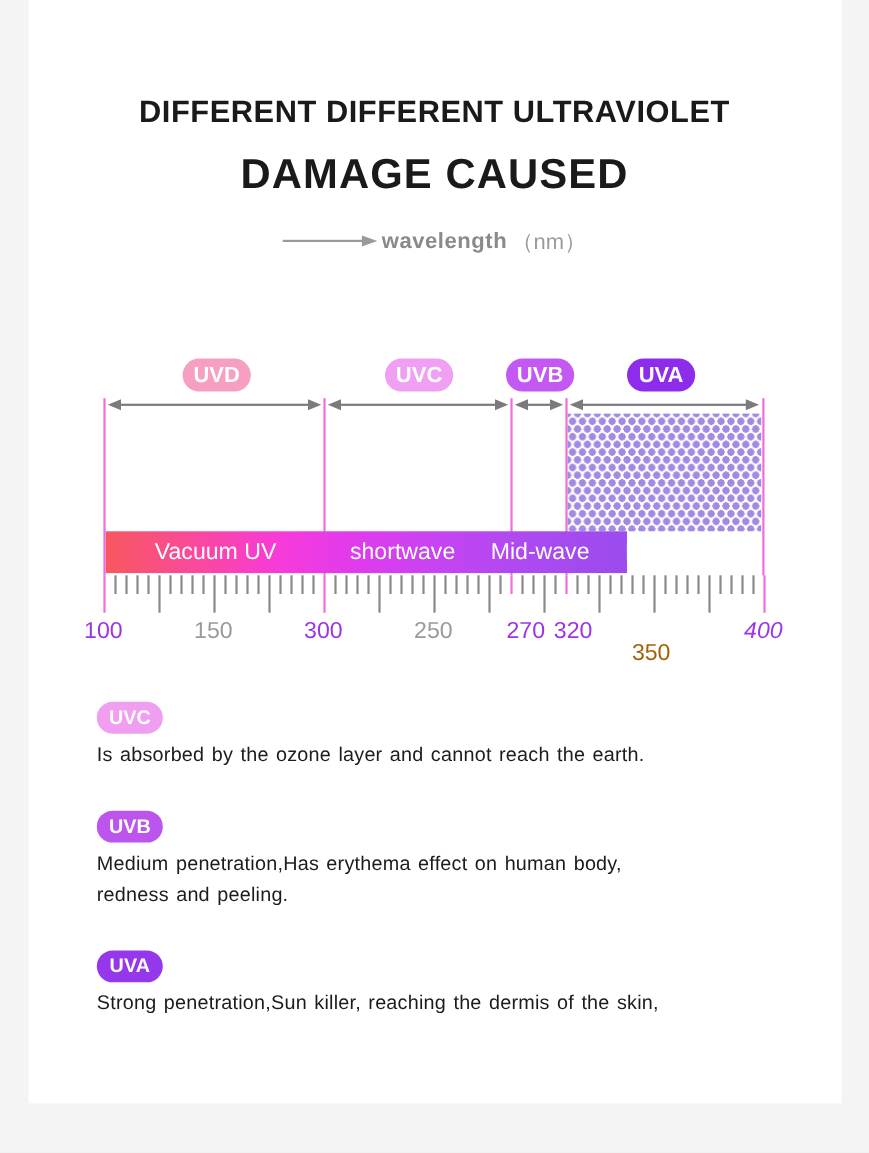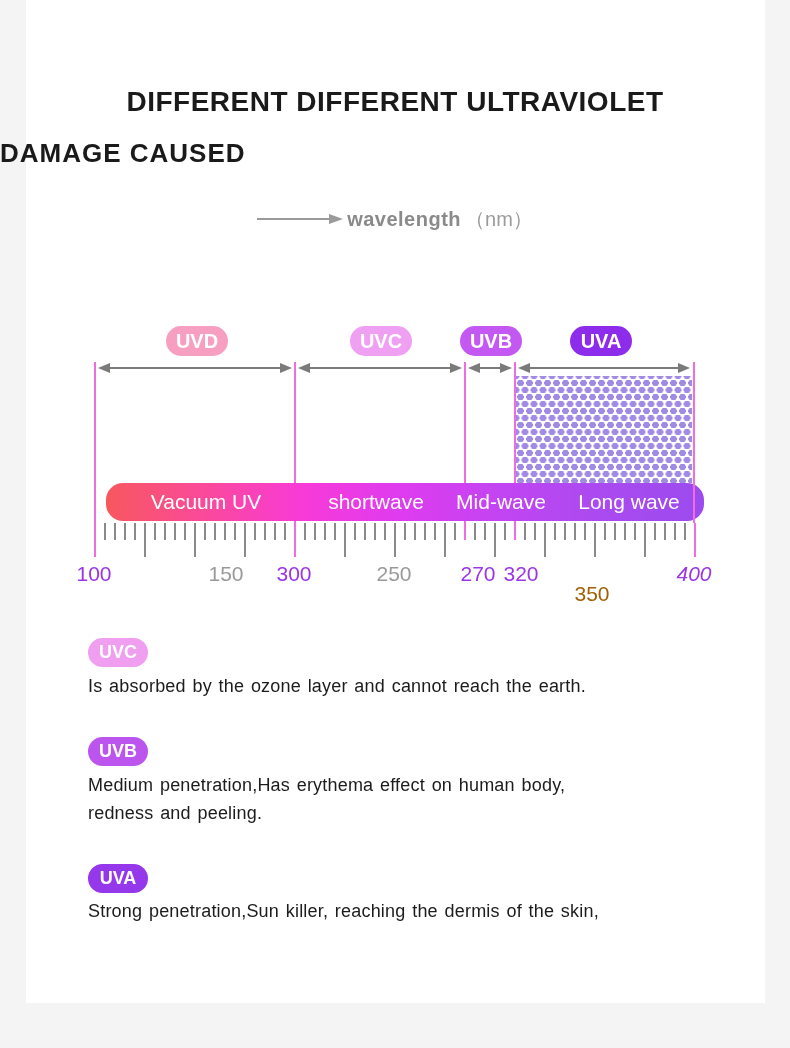--- a/index.html
+++ b/index.html
@@ -14,22 +14,22 @@
     background:#ffffff;
   }
   .abs { position:absolute; }
 
   
   .title1 {
     left:0; right:0; top:86px; text-align:center;
     font-size:28px; font-weight:700; color:#1a1a1a; letter-spacing:0.5px;
   }
   .title2 {
-    left:0; right:0; top:138px; 
-    font-size:26px; font-weight:700; color:#1a1a1a; letter-spacing:1px;
+    left:0; right:0; top:138px; text-align:center;
+    font-size:38px; font-weight:700; color:#1a1a1a; letter-spacing:1px;
   }
 
   
   .axis-row {
     left:0; right:0; top:204px; height:30px;
     display:flex; align-items:center; justify-content:center;
   }
   .axis-arrow { position:relative; width:86px; height:10px; margin-right:4px; }
   .axis-arrow .shaft { position:absolute; left:0; right:10px; top:4px; height:2px; background:#9a9a9a; }
   .axis-arrow::after {
@@ -70,25 +70,24 @@
     left:516px; top:376px; width:176px; height:107px; z-index:1;
     background-image:
       radial-gradient(circle, #a18ae3 3.1px, transparent 3.5px),
       radial-gradient(circle, #a18ae3 3.1px, transparent 3.5px);
     background-size:9px 14px;
     background-position:0 0, 4.5px 7px;
   }
 
   
   .spectrum-bar {
-    left:106px; top:483px; width:598px; height:38px; z-index:2;
+    left:96px; top:483px; width:474px; height:38px; z-index:2;
     background:linear-gradient(90deg,
       #f8575e 0%, #fa48a0 18%, #f83ad8 33%, #e03bee 48%,
       #c444f2 65%, #ab4af0 82%, #9b4bee 100%);
-    border-radius:17px;
   }
   .spectrum-bar .seg {
     position:absolute; top:0; height:38px; line-height:38px;
     transform:translateX(-50%); color:#ffffff; font-size:21px; white-space:nowrap;
   }
 
   
   .ruler-ticks { left:94px; top:523px; width:602px; height:36px; }
   .ruler-ticks .tick { position:absolute; top:0; width:2px; height:17px; }
   .ruler-ticks .tick.major { height:34px; }
@@ -217,21 +216,21 @@
       <div class="tick" style="left: 540px; background: rgb(138, 138, 138);"></div>
       <div class="tick major" style="left: 550px; background: rgb(138, 138, 138);"></div>
       <div class="tick" style="left: 560px; background: rgb(138, 138, 138);"></div>
       <div class="tick" style="left: 570px; background: rgb(138, 138, 138);"></div>
       <div class="tick" style="left: 580px; background: rgb(138, 138, 138);"></div>
       <div class="tick" style="left: 590px; background: rgb(138, 138, 138);"></div>
       <div class="tick major" style="left: 600px; background: rgb(240, 108, 224);"></div>
     </div>
   <div class="abs ruler-labels">
       <span style="left: 0px; color: rgb(154, 53, 232);">100</span>
-      <span style="left: 100px; color: rgb(154, 154, 154); margin-left: 32px;">150</span>
+      <span style="left: 100px; color: rgb(154, 154, 154);">150</span>
       <span style="left: 200px; color: rgb(154, 53, 232);">300</span>
       <span style="left: 300px; color: rgb(154, 154, 154);">250</span>
       <span style="left: 384px; color: rgb(154, 53, 232);">270</span>
       <span style="left: 427px; color: rgb(154, 53, 232);">320</span>
       <span style="left: 498px; color: #a16207; margin-top: 20px;">350</span>
       <span style="left: 600px; color: rgb(154, 53, 232); font-style: italic;">400</span>
     </div>
 
   <div class="abs desc-badge" style="top: 638px; background: rgb(239, 158, 240);">UVC</div>
   <div class="abs desc-line" style="top:676px">Is absorbed by the ozone layer and cannot reach the earth.</div>

